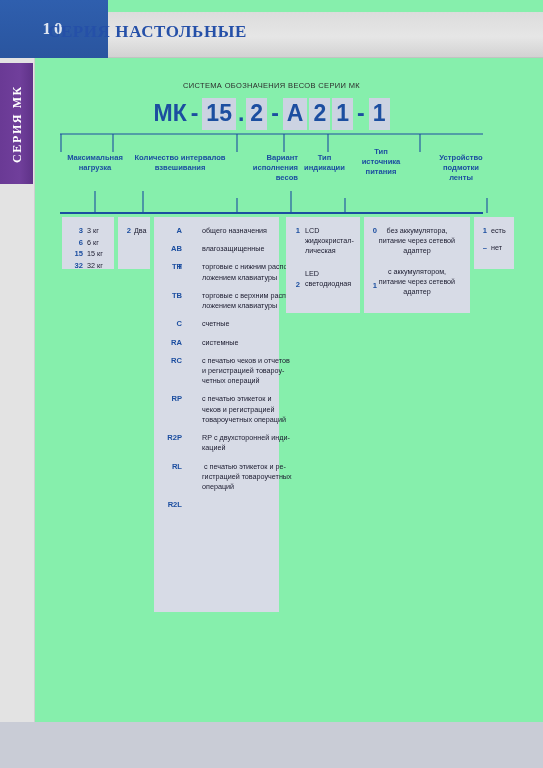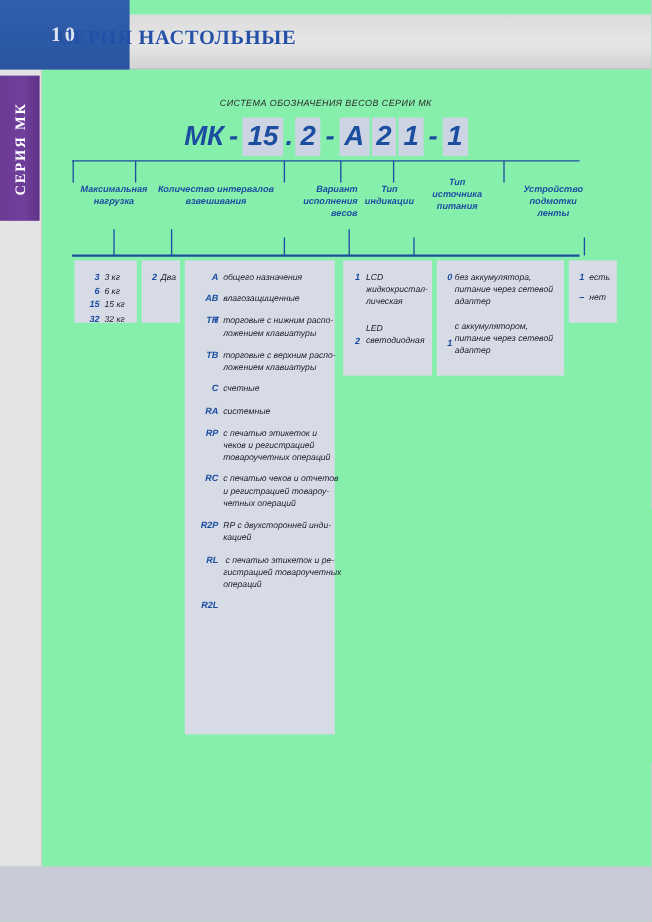--- a/index.html
+++ b/index.html
@@ -80,21 +80,21 @@
     font-size: 12px;
     font-weight: bold;
     letter-spacing: 1.6px;
     white-space: nowrap;
     font-family: "Liberation Serif", serif;
   }
   
   .diagram {
     position: absolute;
     left: 0; top: 57px;
-    width: 466px; height: 600px; font-style: italic;
+    width: 466px; height: 600px;
   }
   .scheme-title {
     position: absolute;
     left: 0; top: 24px;
     width: 543px;
     text-align: center;
     font-size: 7.5px;
     letter-spacing: 0.35px;
     color: #2b2b2b;
     font-family: "Liberation Sans", sans-serif;
@@ -164,31 +164,31 @@
   .col-load .rkey { width: 17px; }
   .col-load .rval { margin-left: 21px; }
   .col-load .row { margin-bottom: 1.5px; }
 
   .col-int    { padding: 9px 4px 9px 4px; }
   .col-int .rkey { width: 9px; }
   .col-int .rval { margin-left: 12px; }
 
   .col-var    { padding: 9px 7px 9px 4px; }
   .col-var .rkey { width: 24px; }
-  .col-var .rval { margin-left: 28px; }
+  .col-var .rval { margin-left: 44px; }
   .col-var .row { margin-bottom: 8px; }
 
   .col-ind    { padding: 9px 5px 9px 5px; }
   .col-ind .rkey { width: 9px; }
   .col-ind .rval { margin-left: 14px; }
   .col-ind .row { margin-bottom: 12px; }
 
   .col-pow    { padding: 9px 5px 9px 4px; }
   .col-pow .rkey { width: 9px; }
-  .col-pow .rval { margin-left: 11px; }
+  .col-pow .rval { margin-left: 1px; text-align: center; }
   .col-pow .row { margin-bottom: 10px; }
 
   .col-rib    { padding: 9px 5px 9px 4px; }
   .col-rib .rkey { width: 9px; }
   .col-rib .rval { margin-left: 13px; }
   .col-rib .row { margin-bottom: 7px; }
 
   
   .rkey.bottom { top: auto; bottom: 0; }
 </style>
@@ -304,26 +304,26 @@
           </div>
           <div class="row">
             <span class="rkey">С</span>
             <div class="rval">счетные</div>
           </div>
           <div class="row">
             <span class="rkey">RA</span>
             <div class="rval">системные</div>
           </div>
           <div class="row">
+            <span class="rkey">RC</span>
+            <div class="rval">с&nbsp;печатью&nbsp;чеков&nbsp;и&nbsp;отчетов<br>и&nbsp;регистрацией&nbsp;товароу-<br>четных&nbsp;операций</div>
+          </div>
+          <div class="row">
             <span class="rkey">RP</span>
             <div class="rval">с&nbsp;печатью&nbsp;этикеток&nbsp;и<br>чеков&nbsp;и&nbsp;регистрацией<br>товароучетных&nbsp;операций</div>
-          </div>
-          <div class="row">
-            <span class="rkey">RC</span>
-            <div class="rval">с&nbsp;печатью&nbsp;чеков&nbsp;и&nbsp;отчетов<br>и&nbsp;регистрацией&nbsp;товароу-<br>четных&nbsp;операций</div>
           </div>
           <div class="row">
             <span class="rkey">R2P</span>
             <div class="rval">RP&nbsp;с&nbsp;двухсторонней&nbsp;инди-<br>кацией</div>
           </div>
           <div class="row">
             <span class="rkey">RL</span>
             <div class="rval">&nbsp;с&nbsp;печатью&nbsp;этикеток&nbsp;и&nbsp;ре-<br>гистрацией&nbsp;товароучетных<br>операций</div>
           </div>
           <div class="row">

